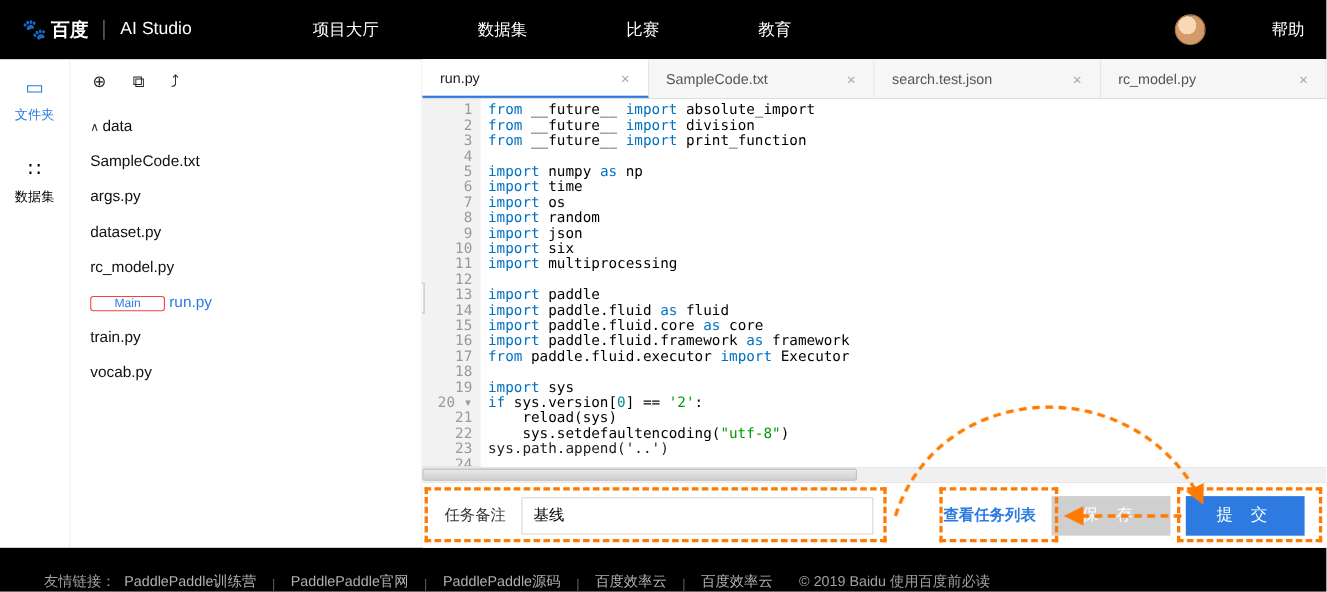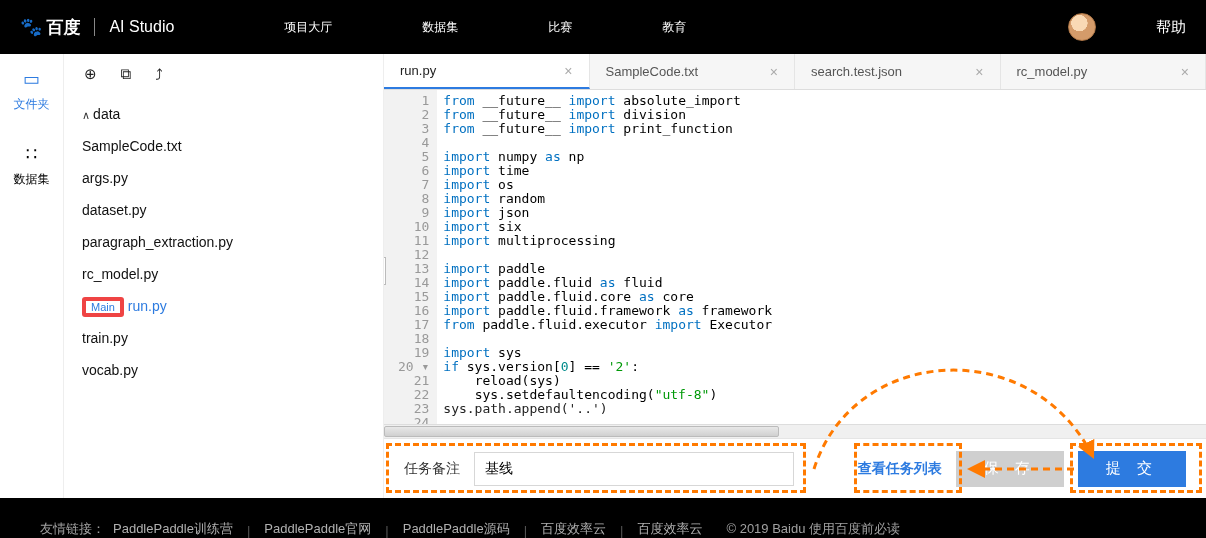--- a/index.html
+++ b/index.html
@@ -6,39 +6,39 @@
 body { font-family: Arial, "Microsoft YaHei", sans-serif; font-size: 13px; background: #fff; overflow: hidden; }
 .page { width: 1206px; height: 538px; display: flex; flex-direction: column; position: relative; }
 
 
 .topnav { height: 54px; background: #000; display: flex; align-items: center; color: #fff; }
 .logo { display: flex; align-items: center; margin-left: 20px; gap: 6px; }
 .baidu-logo { font-weight: bold; font-size: 17px; display: flex; align-items: center; gap: 4px; }
 .paw { font-size: 18px; }
 .divider-v { width: 1px; height: 18px; background: #888; margin: 0 8px; }
 .studio-text { font-size: 16px; font-weight: 300; }
-.navlinks { display: flex; margin-left: 110px; gap: 90px; font-size: 12px; }
+.navlinks { display: flex; margin-left: 110px; gap: 90px; font-size: 15px; }
 .navlinks span { cursor: pointer; }
 .nav-right { margin-left: auto; display: flex; align-items: center; gap: 60px; margin-right: 20px; font-size: 15px; }
 .avatar { width: 28px; height: 28px; border-radius: 50%; background: radial-gradient(circle at 40% 35%, #f9d9b5 35%, #d49b6a 36%); border: 1px solid #b07848; }
 
 
 .main { flex: 1; display: flex; background: #fff; min-height: 0; }
 .left-rail { width: 64px; border-right: 1px solid #eee; display: flex; flex-direction: column; align-items: center; padding-top: 14px; }
 .rail-item { display: flex; flex-direction: column; align-items: center; gap: 6px; margin-bottom: 30px; font-size: 12px; cursor: pointer; }
 .rail-item.active { color: #2d7be0; }
 .rail-icon { font-size: 18px; }
 
 .file-panel { width: 320px; display: flex; flex-direction: column; border-right: 1px solid #eee; }
 .file-toolbar { height: 40px; display: flex; align-items: center; gap: 24px; padding: 0 20px; color: #222; }
 .file-toolbar span { cursor: pointer; font-size: 15px; }
 .file-tree { padding: 4px 12px; overflow-y: auto; }
 .tree-item { padding: 8px 6px; font-size: 14px; color: #111; cursor: pointer; white-space: nowrap; }
 .tree-folder::before { content: "∧ "; color: #333; font-size: 11px; }
-.badge-main { border: 4px solid #ef4444; color: #2d7be0; font-size: 11px; padding: 0 5px; border-radius: 3px; margin-right: 4px; }
+.badge-main { border: 1px solid #ef4444; color: #2d7be0; font-size: 11px; padding: 0 21px; border-radius: 3px; margin-right: 4px; }
 .tree-item.active { color: #2d7be0; }
 
 .editor-area { flex: 1; display: flex; flex-direction: column; min-width: 0; position: relative; }
 .tabs { display: flex; height: 36px; border-bottom: 1px solid #ddd; background: #fafafa; }
 .tab { flex: 1; display: flex; align-items: center; justify-content: space-between; padding: 0 16px; border-right: 1px solid #e5e5e5; font-size: 13px; color: #555; cursor: pointer; background: #f6f6f6; }
 .tab.active { background: #fff; border-bottom: 2px solid #2d7be0; color: #222; }
 .tab-close { color: #aaa; font-size: 14px; }
 
 .code-wrap { flex: 1; display: flex; overflow: hidden; font-family: Consolas, Monaco, monospace; font-size: 13px; line-height: 14px; position: relative; }
 .fold-handle { position: absolute; left: -8px; top: 50%; width: 10px; height: 28px; background: #fff; border: 1px solid #bbb; display: flex; align-items: center; justify-content: center; font-size: 8px; color: #333; }
@@ -113,21 +113,20 @@
       <div class="file-toolbar">
         <span>⊕</span>
         <span>⧉</span>
         <span>⤴</span>
       </div>
       <div class="file-tree">
         <div class="tree-item tree-folder">data</div>
         <div class="tree-item">SampleCode.txt</div>
         <div class="tree-item">args.py</div>
         <div class="tree-item">dataset.py</div>
-        <div class="tree-item">paragraph_extraction.py</div>
         <div class="tree-item">rc_model.py</div>
         <div class="tree-item active">
           <span class="badge-main">Main</span><span>run.py</span>
         </div>
         <div class="tree-item">train.py</div>
         <div class="tree-item">vocab.py</div>
       </div>
     </div>
 
     <div class="editor-area">

